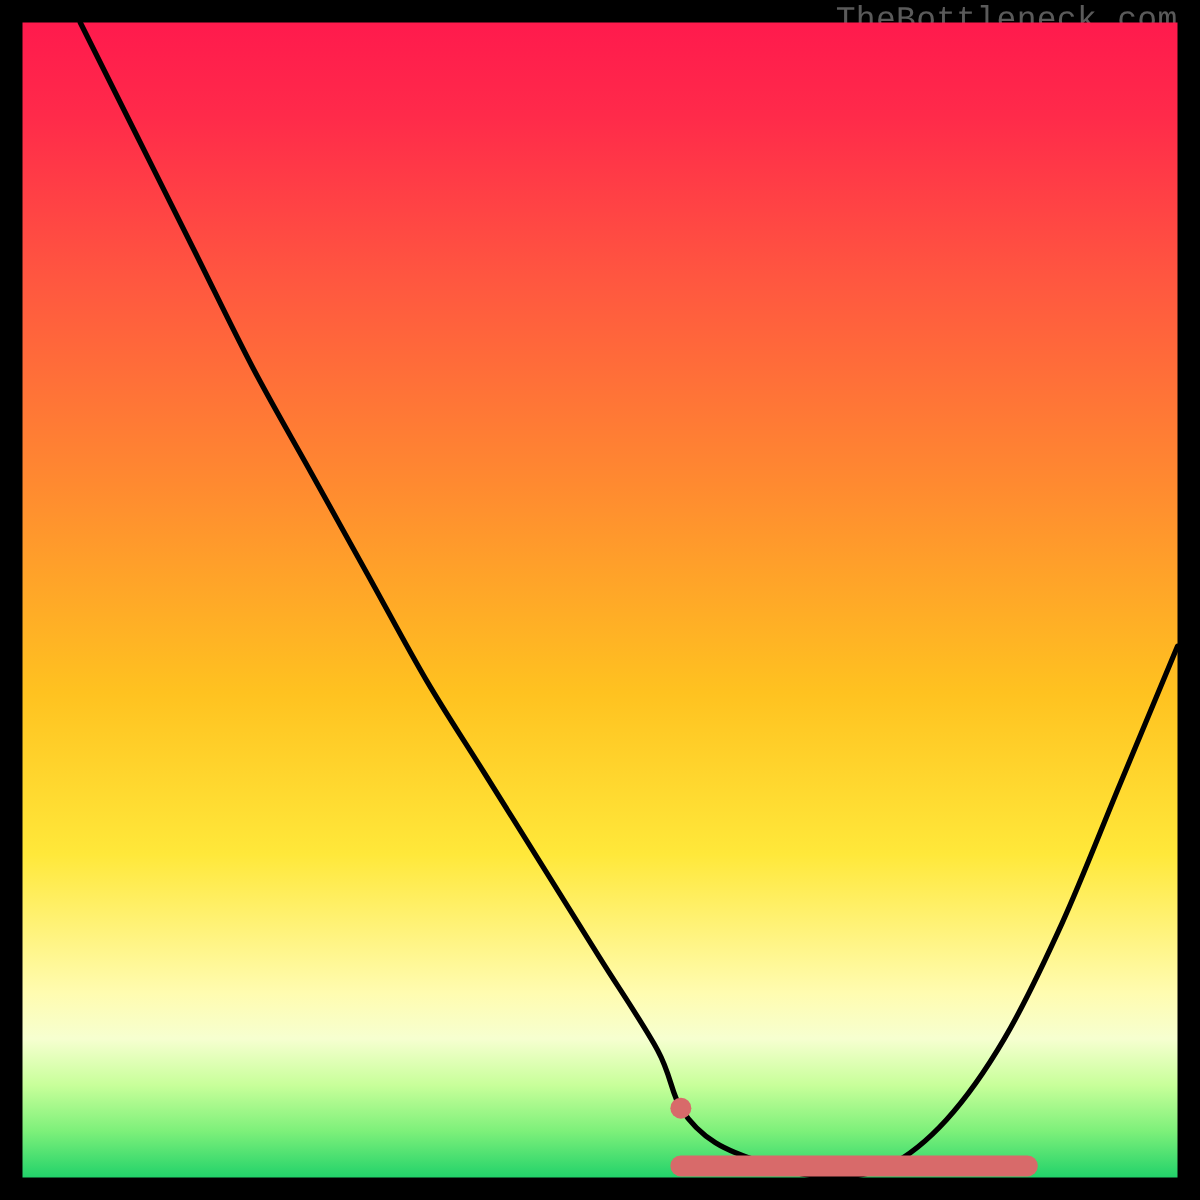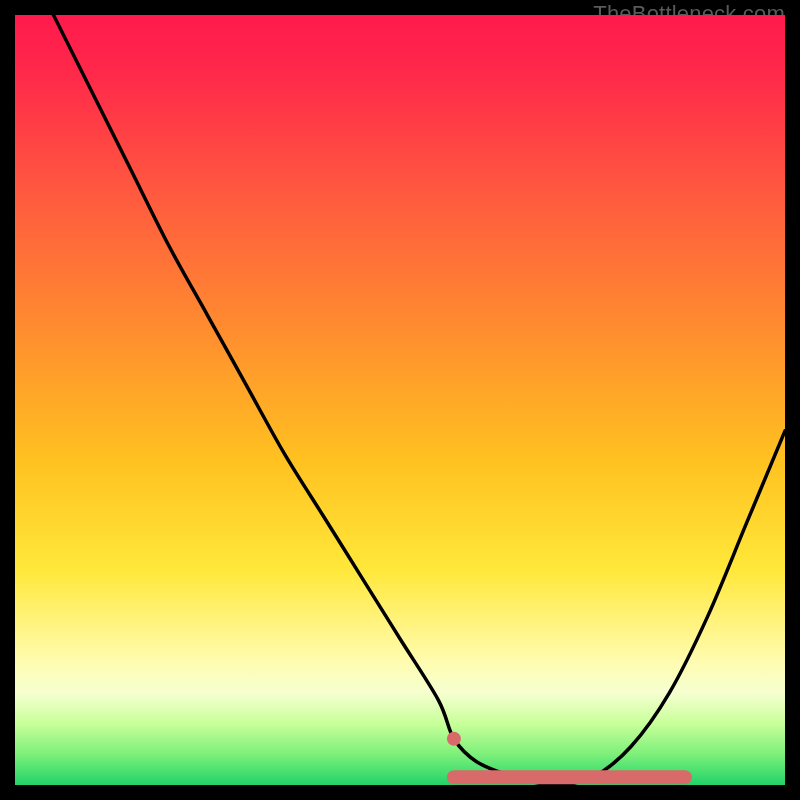--- a/index.html
+++ b/index.html
@@ -11,20 +11,21 @@
     overflow: hidden;
     font-family: Arial, Helvetica, sans-serif;
   }
   .frame {
     position: absolute;
     left: 15px;
     top: 15px;
     width: 770px;
     height: 642px;
     background: #000;
+    font-family: Liberation Mono, monospace;
   }
   .plot {
     position: absolute;
     left: 0;
     top: 0;
     width: 770px;
     height: 770px;
   }
   .plot-bg {
     position: absolute;

